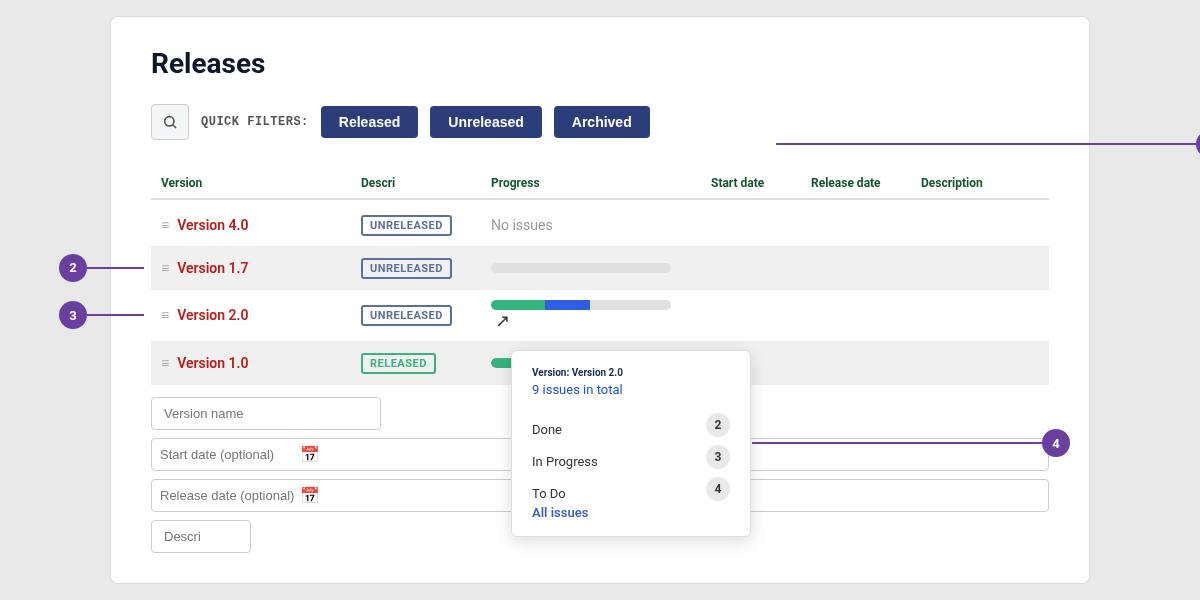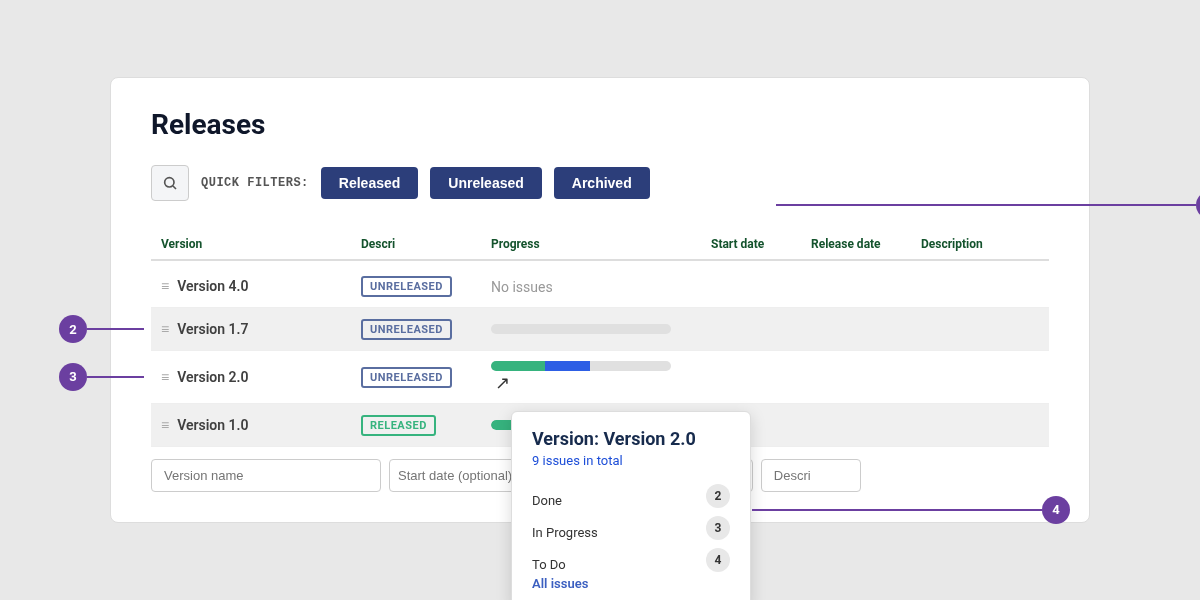--- a/index.html
+++ b/index.html
@@ -107,21 +107,21 @@
       display: flex;
       align-items: center;
       gap: 8px;
     }
     .drag-icon {
       color: #aaa;
       font-size: 14px;
       cursor: grab;
     }
     .version-link {
-      color: #404040;
+      color: #b91c1c;
       font-size: 14px;
       font-weight: 600;
       text-decoration: none;
       cursor: pointer;
     }
     .status-badge {
       display: inline-block;
       border: 2px solid #5a6ea0;
       border-radius: 3px;
       padding: 2px 7px;
@@ -165,21 +165,21 @@
       left: 360px;
       background: #fff;
       border: 1px solid #ddd;
       border-radius: 6px;
       box-shadow: 0 4px 16px rgba(0,0,0,0.15);
       padding: 16px 20px;
       width: 240px;
       z-index: 10;
     }
     .tooltip-popup .tooltip-title {
-      font-size: 18px;
+      font-size: 10px;
       font-weight: 700;
       color: #172b4d;
       margin-bottom: 4px;
     }
     .tooltip-popup .tooltip-subtitle {
       font-size: 13px;
       color: #1d4ed8;
       margin-bottom: 12px;
     }
     .tooltip-row {
@@ -210,20 +210,21 @@
       font-weight: 600;
       cursor: pointer;
       display: block;
     }
 
     
     .input-row {
       display: flex;
       gap: 8px;
       margin-top: 8px;
+      flex-direction: column;
     }
     .input-field {
       border: 1px solid #ccc;
       border-radius: 4px;
       padding: 8px 12px;
       font-size: 13px;
       color: #999;
       background: #fff;
     }
     .input-field.version-name { width: 230px; }

